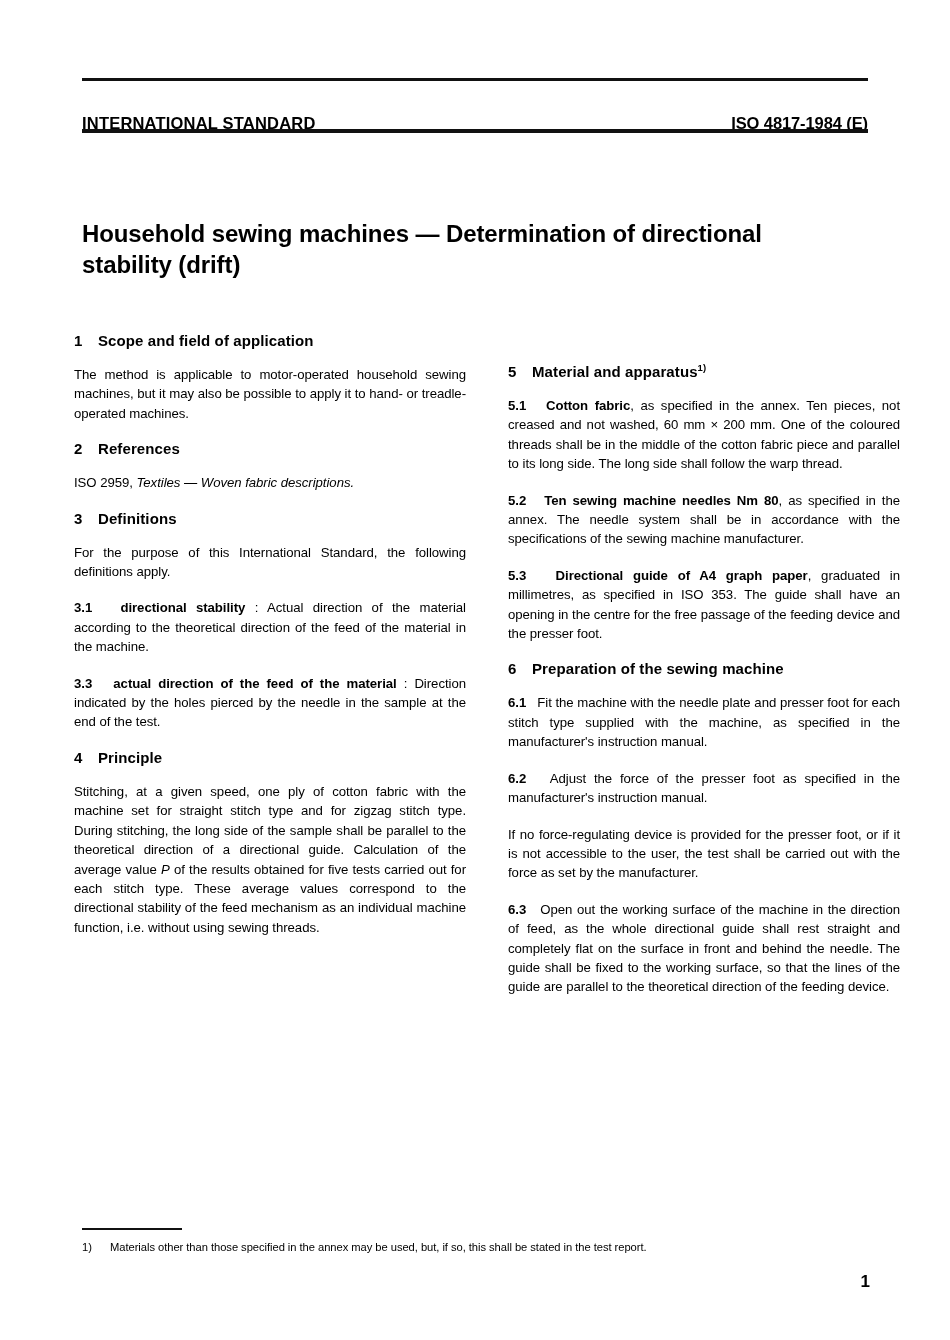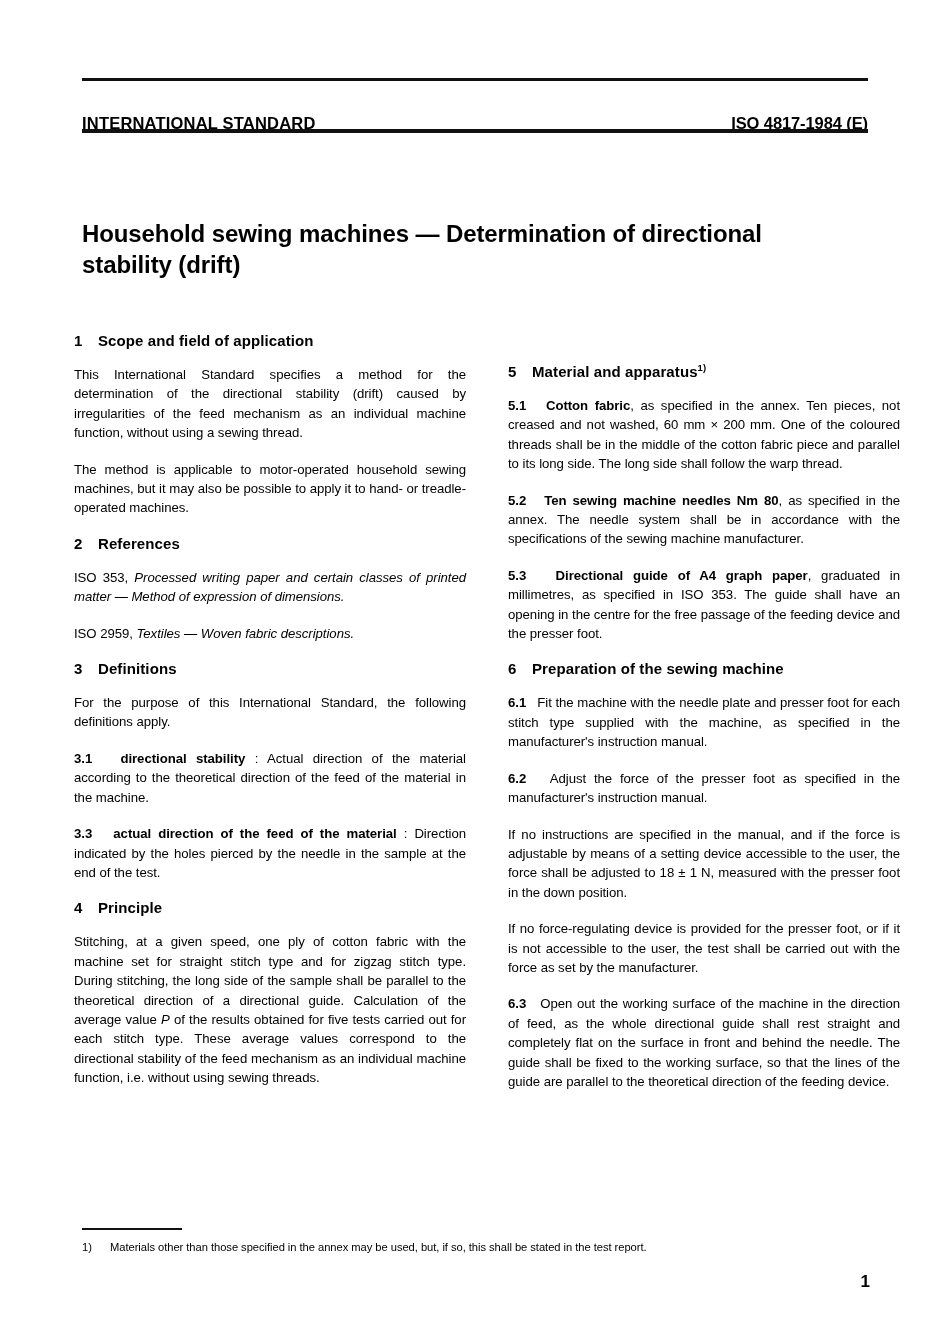--- a/index.html
+++ b/index.html
@@ -156,27 +156,25 @@
   </div>
   <div class="header-rule-bottom"></div>
 
   <h1 class="doc-title">Household sewing machines — Determination of directional stability (drift)</h1>
 
   <div class="col col-left">
 
     <h2 class="sec">
       <span class="num">1</span><span>Scope and field of application</span>
     </h2>
-    <p class="body">This International Standard specifies a method for the determination of the directional stability (drift) caused by irregularities of the feed mechanism as an individual machine function, without using a sewing thread.</p>
     <p class="body">The method is applicable to motor-operated household sewing machines, but it may also be possible to apply it to hand- or treadle-operated machines.</p>
 
     <h2 class="sec sec-space-top">
       <span class="num">2</span><span>References</span>
     </h2>
-    <p class="body"><span>ISO 353, </span><span class="ital">Processed writing paper and certain classes of printed matter — Method of expression of dimensions.</span></p>
     <p class="body"><span>ISO 2959, </span><span class="ital">Textiles — Woven fabric descriptions.</span></p>
 
     <h2 class="sec sec-space-top">
       <span class="num">3</span><span>Definitions</span>
     </h2>
     <p class="body">For the purpose of this International Standard, the following definitions apply.</p>
 
     <p class="body sub-space-top"><span class="num-lead">3.1</span>&nbsp;&nbsp;&nbsp;<span class="lead">directional stability</span><span> : Actual direction of the material according to the theoretical direction of the feed of the material in the machine.</span></p>
 
 
@@ -202,21 +200,20 @@
     <p class="body sub-space-top"><span class="num-lead">5.3</span>&nbsp;&nbsp;&nbsp;<span class="lead">Directional guide of A4 graph paper</span><span>, graduated in millimetres, as specified in ISO 353. The guide shall have an opening in the centre for the free passage of the feeding device and the presser foot.</span></p>
 
     <h2 class="sec sec-space-top">
       <span class="num">6</span><span>Preparation of the sewing machine</span>
     </h2>
 
     <p class="body sub-space-top"><span class="num-lead">6.1</span>&nbsp;&nbsp;&nbsp;<span>Fit the machine with the needle plate and presser foot for each stitch type supplied with the machine, as specified in the manufacturer's instruction manual.</span></p>
 
     <p class="body sub-space-top"><span class="num-lead">6.2</span>&nbsp;&nbsp;&nbsp;<span>Adjust the force of the presser foot as specified in the manufacturer's instruction manual.</span></p>
 
-    <p class="body">If no instructions are specified in the manual, and if the force is adjustable by means of a setting device accessible to the user, the force shall be adjusted to 18 ± 1 N, measured with the presser foot in the down position.</p>
     <p class="body">If no force-regulating device is provided for the presser foot, or if it is not accessible to the user, the test shall be carried out with the force as set by the manufacturer.</p>
 
     <p class="body last sub-space-top"><span class="num-lead">6.3</span>&nbsp;&nbsp;&nbsp;<span>Open out the working surface of the machine in the direction of feed, as the whole directional guide shall rest straight and completely flat on the surface in front and behind the needle. The guide shall be fixed to the working surface, so that the lines of the guide are parallel to the theoretical direction of the feeding device.</span></p>
 
   </div>
 
   <div class="footnote-rule"></div>
   <div class="footnote">
     <span class="fn-mark">1)</span><span>Materials other than those specified in the annex may be used, but, if so, this shall be stated in the test report.</span>
   </div>

